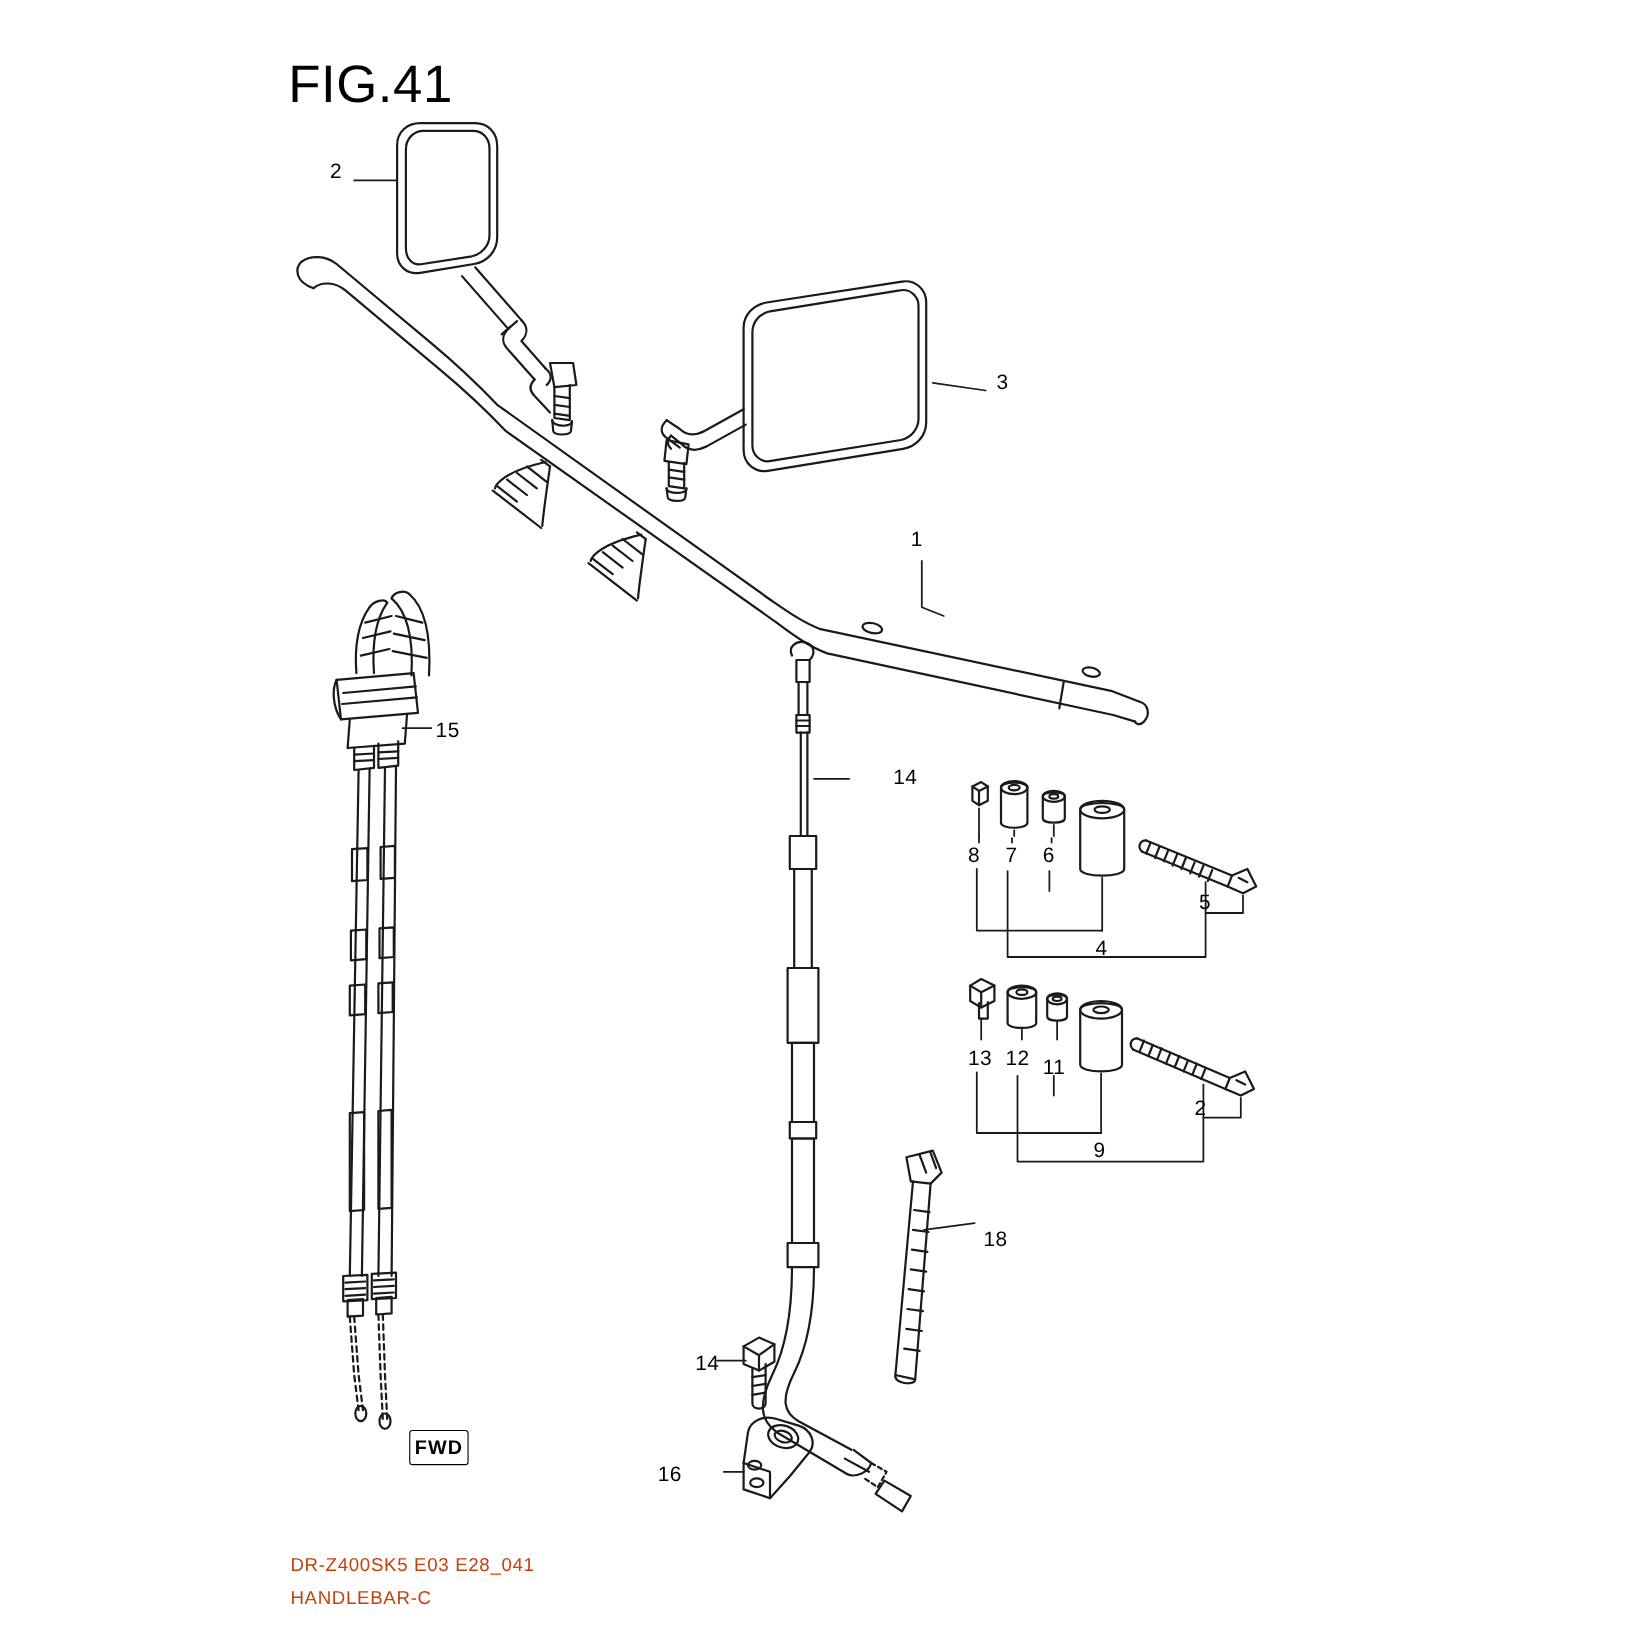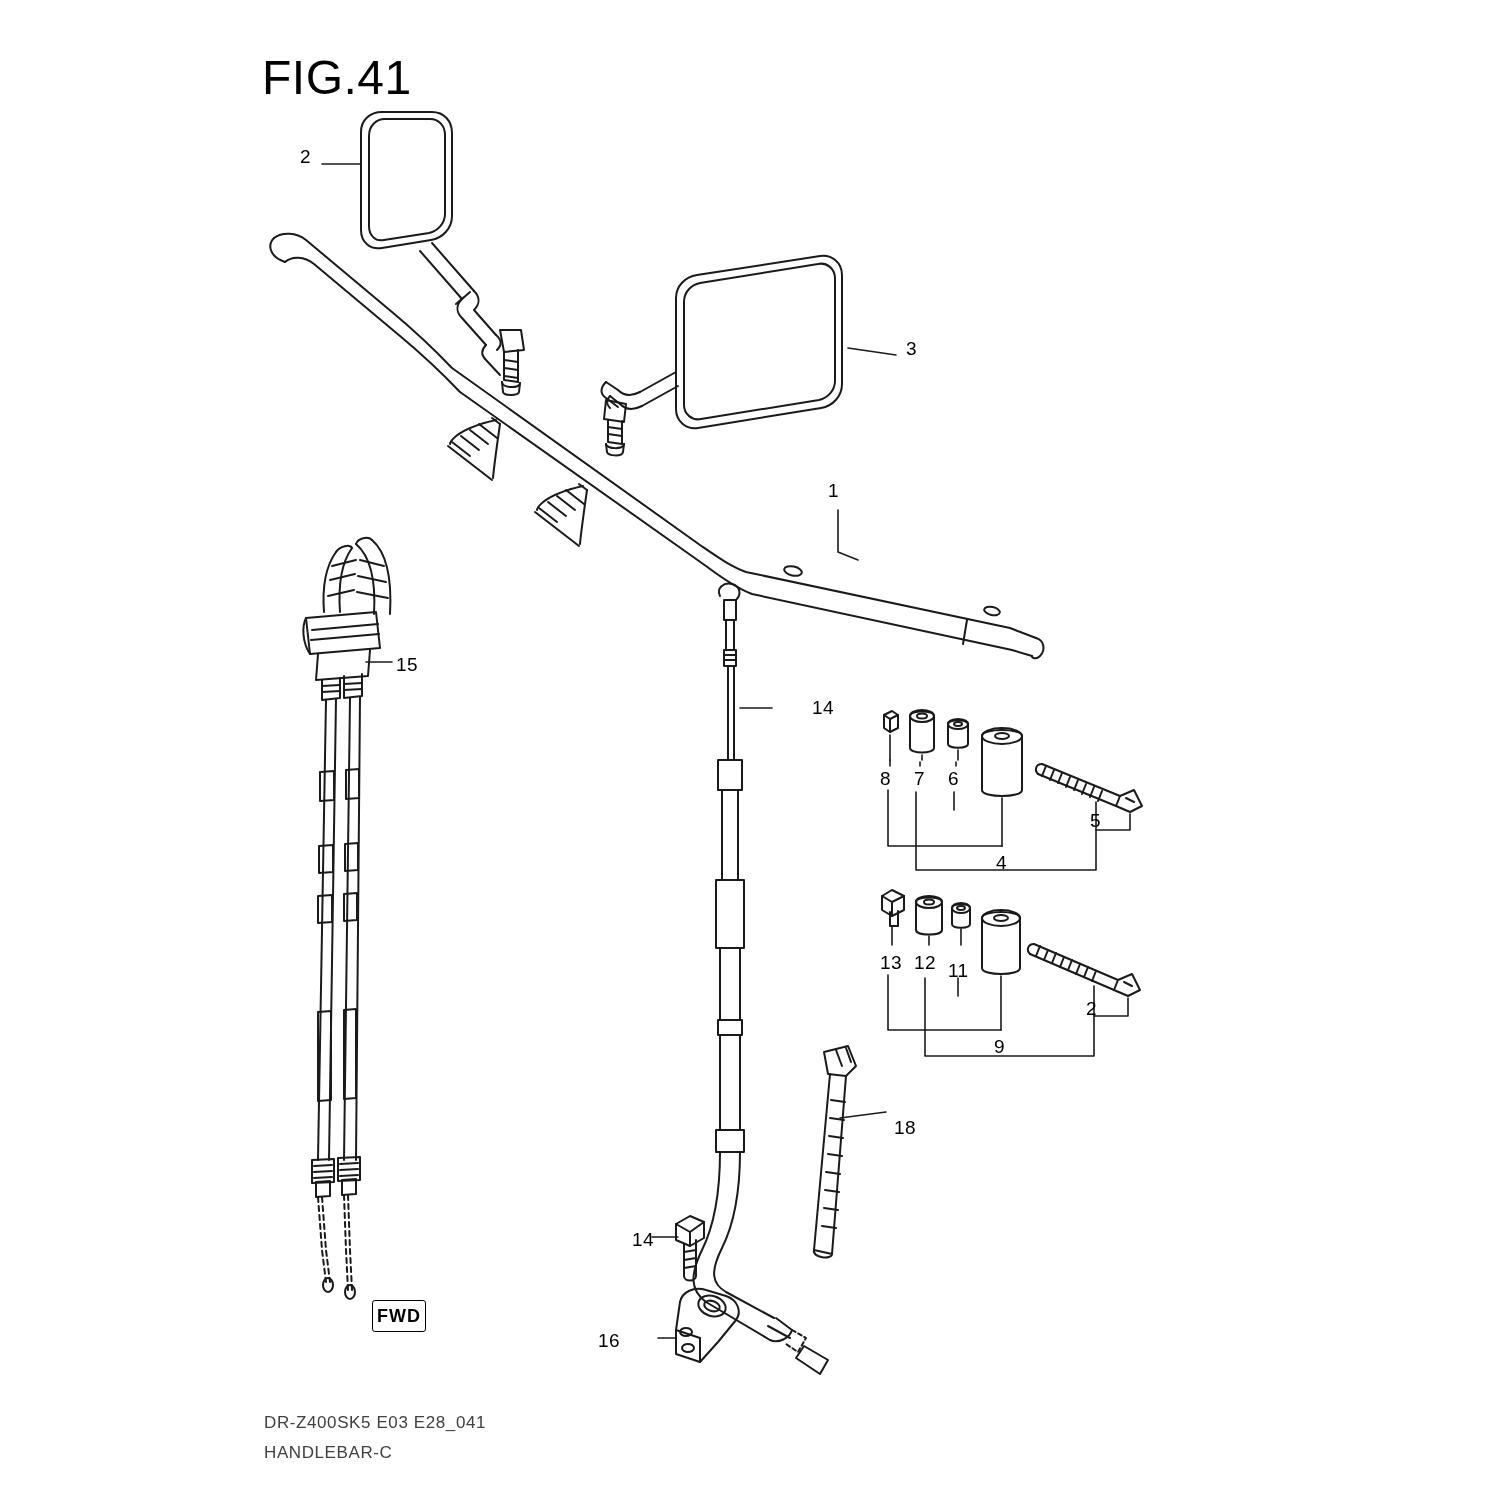--- a/index.html
+++ b/index.html
@@ -24,21 +24,21 @@
     font-weight: normal;
     letter-spacing: 0.5px;
   }
   #footer {
     position: absolute;
     left: 264px;
     top: 1408px;
     font-size: 17px;
     line-height: 30px;
     letter-spacing: 0.6px;
-    color: #404040;
+    color: #c2410c;
   }
   .callout {
     position: absolute;
     font-size: 19px;
     letter-spacing: 0.4px;
     color: #000;
     white-space: nowrap;
   }
   #drawing {
     position: absolute;

